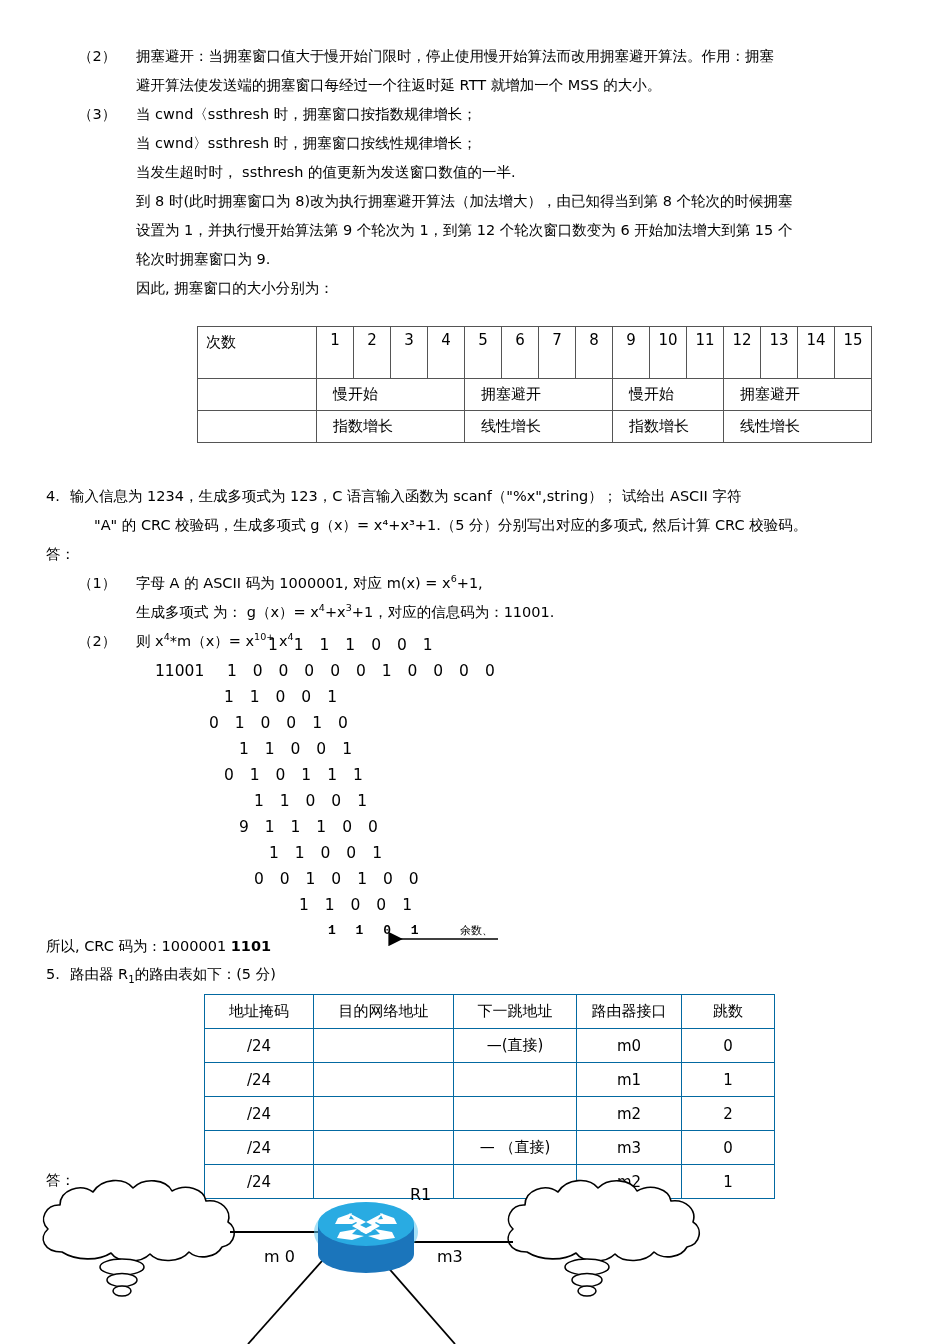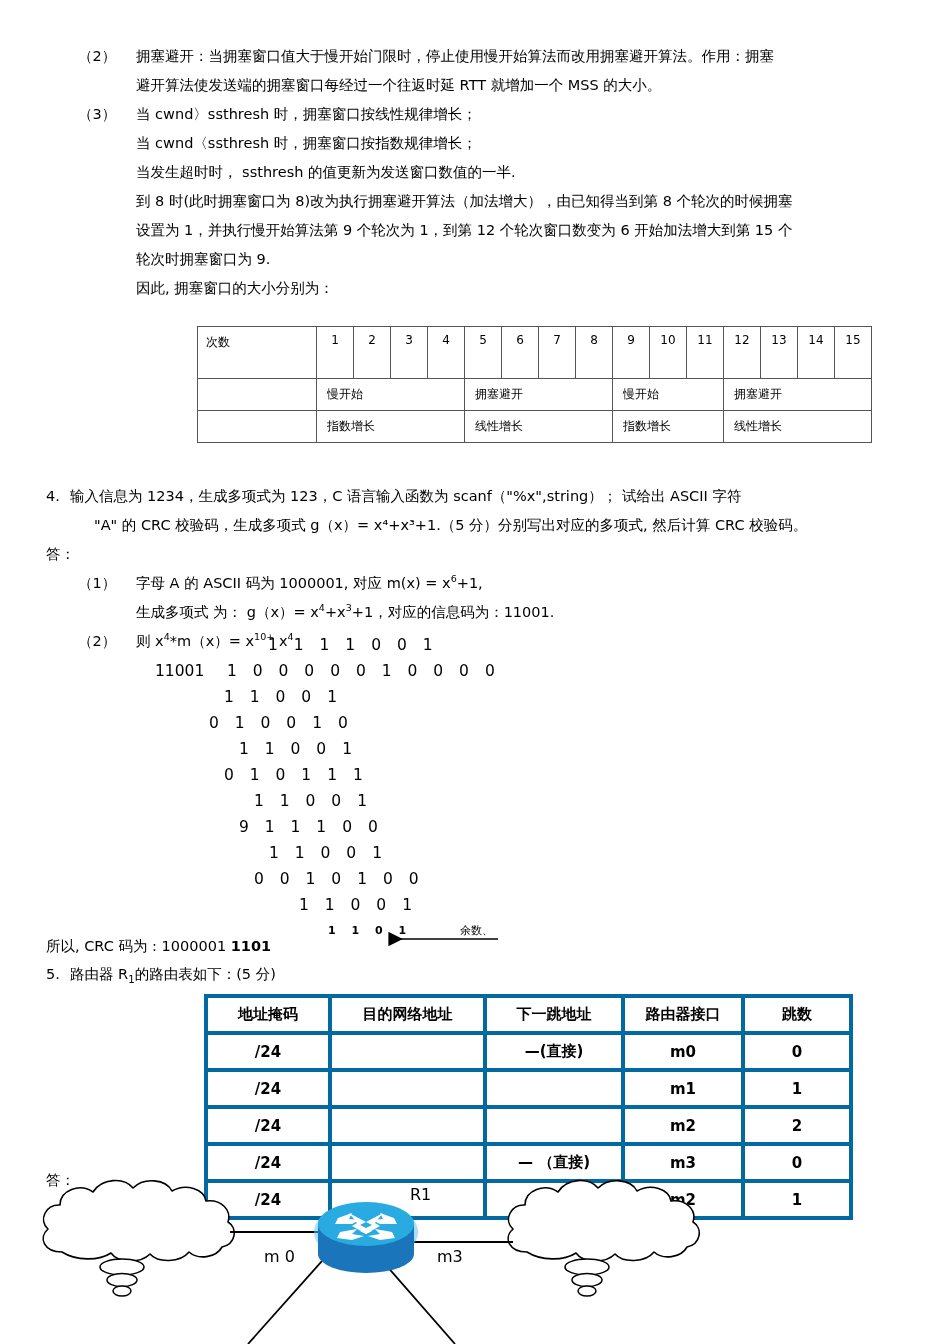--- a/index.html
+++ b/index.html
@@ -34,21 +34,21 @@
     position: absolute;
     line-height: 29px;
   }
   sup { font-size: 0.66em; vertical-align: super; line-height: 0; }
 
   
   .cwnd-table {
     position: absolute;
     border-collapse: collapse;
     table-layout: fixed;
-    font-size: 12px;
+    font-size: 15px;
   }
   .cwnd-table td {
     border: 1px solid #555;
     text-align: center;
     vertical-align: top;
     padding: 3px 2px 2px 2px;
     line-height: 21px;
     font-family: "DejaVu Sans", "Liberation Sans", sans-serif;
   }
   .cwnd-table td.label {
@@ -59,37 +59,37 @@
   }
   .cwnd-table td.numcell {
     width: 32px;
     word-break: break-all;
     overflow-wrap: anywhere;
   }
   .cwnd-table tr.r1 td, .cwnd-table tr.r2 td { height: 46px; }
   .cwnd-table tr.r3 td, .cwnd-table tr.r4 td { height: 26px; }
   .cwnd-table td.phase {
     text-align: left;
-    padding-left: 10px;
+    padding-left: 16px;
     line-height: 24px;
   }
 
   
   .route-table {
     position: absolute;
     border-collapse: collapse;
     table-layout: fixed;
     font-size: 15px;
   }
   .route-table td, .route-table th {
-    border: 4px solid #0369a1;
+    border: 1px solid #0369a1;
     text-align: center;
-    padding: 4px 8px;
+    padding: 4px 2px;
     height: 25px;
-    font-weight: bold;
+    font-weight: normal;
     font-family: "DejaVu Sans", "Liberation Sans", sans-serif;
   }
 
   
   .division {
     position: absolute;
     font-family: "DejaVu Sans", "Liberation Sans", sans-serif;
     font-size: 15.5px;
   }
   .div-row {
@@ -123,22 +123,22 @@
 <div class="page">
 
   <div class="num-label" style="left:78px; top:42px;">（2）</div>
   <div class="indent-body" style="left:136px; top:42px;">
     <div class="txt-line">拥塞避开：当拥塞窗口值大于慢开始门限时，停止使用慢开始算法而改用拥塞避开算法。作用：拥塞</div>
     <div class="txt-line">避开算法使发送端的拥塞窗口每经过一个往返时延 RTT 就增加一个 MSS 的大小。</div>
   </div>
 
   <div class="num-label" style="left:78px; top:100px;">（3）</div>
   <div class="indent-body" style="left:136px; top:100px;">
+    <div class="txt-line">当 cwnd〈ssthresh 时，拥塞窗口按指数规律增长；</div>
     <div class="txt-line">当 cwnd〉ssthresh 时，拥塞窗口按线性规律增长；</div>
-    <div class="txt-line">当 cwnd〈ssthresh 时，拥塞窗口按指数规律增长；</div>
     <div class="txt-line">当发生超时时， ssthresh 的值更新为发送窗口数值的一半.</div>
     <div class="txt-line">到 8 时(此时拥塞窗口为 8)改为执行拥塞避开算法（加法增大），由已知得当到第 8 个轮次的时候拥塞</div>
     <div class="txt-line">设置为 1，并执行慢开始算法第 9 个轮次为 1，到第 12 个轮次窗口数变为 6 开始加法增大到第 15 个</div>
     <div class="txt-line">轮次时拥塞窗口为 9.</div>
     <div class="txt-line">因此, 拥塞窗口的大小分别为：</div>
   </div>
 
   <table class="cwnd-table" style="left:197px; top:326px; width:638px;">
     <tbody>
       <tr class="r1">
@@ -200,21 +200,21 @@
     <div class="div-row" style="left:227px; top:658px;">1 0 0 0 0 0 1 0 0 0 0</div>
     <div class="div-row" style="left:224px; top:684px;">1 1 0 0 1</div>
     <div class="div-row" style="left:209px; top:710px;">0 1 0 0 1 0</div>
     <div class="div-row" style="left:239px; top:736px;">1 1 0 0 1</div>
     <div class="div-row" style="left:224px; top:762px;">0 1 0 1 1 1</div>
     <div class="div-row" style="left:254px; top:788px;">1 1 0 0 1</div>
     <div class="div-row" style="left:239px; top:814px;">9 1 1 1 0 0</div>
     <div class="div-row" style="left:269px; top:840px;">1 1 0 0 1</div>
     <div class="div-row" style="left:254px; top:866px;">0 0 1 0 1 0 0</div>
     <div class="div-row" style="left:299px; top:892px;">1 1 0 0 1</div>
-    <div class="div-row bold" style="left:328px; top:918px; font-size:11px;">1 1 0 1</div>
+    <div class="div-row bold" style="left:328px; top:918px; font-size:13px;font-family:Liberation Mono, monospace;">1 1 0 1</div>
   </div>
 
   <svg class="arrow-wrap" style="left:380px; top:926px; width:120px; height:30px;" viewBox="0 0 120 30">
     <defs>
       <marker id="arrhead" markerWidth="9" markerHeight="9" refX="8" refY="4.5" orient="auto">
         <path d="M9,0 L9,9 L0,4.5 z" fill="#000"></path>
       </marker>
     </defs>
     <line x1="118" y1="13" x2="10" y2="13" stroke="#000" stroke-width="1.6" marker-end="url(#arrhead)"></line>
   </svg>

